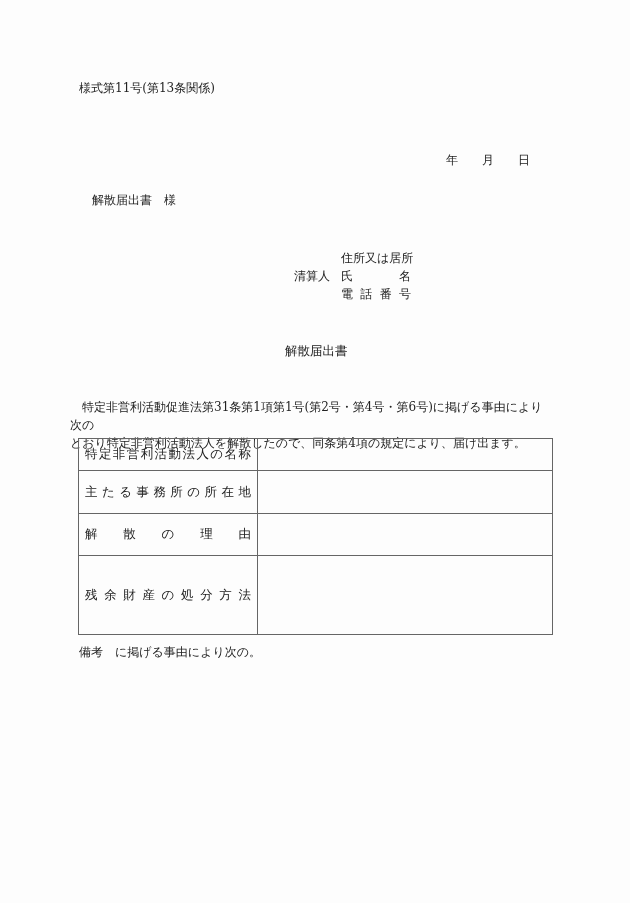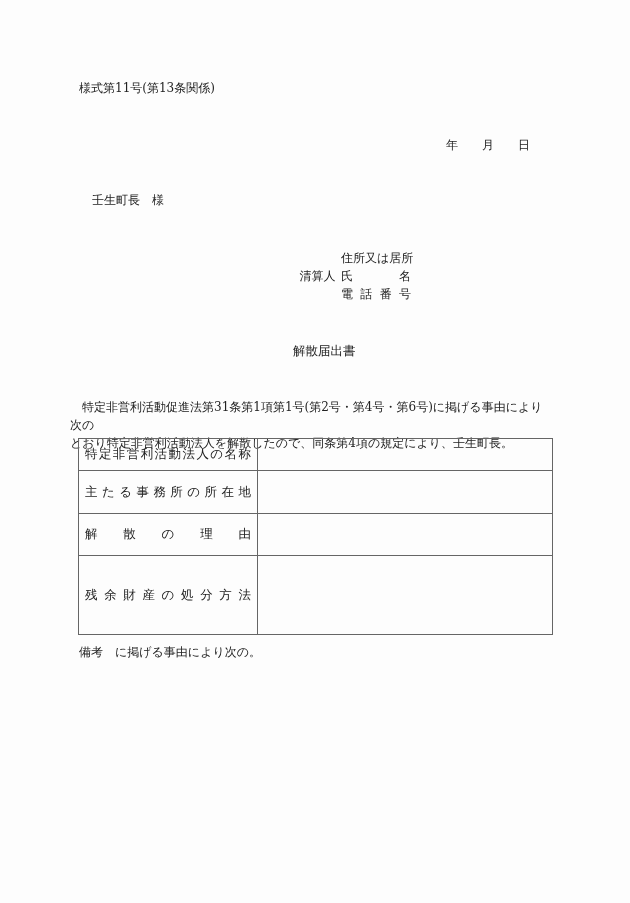--- a/index.html
+++ b/index.html
@@ -6,28 +6,28 @@
     body {
       width: 630px; height: 903px;
       background: #fdfdfd;
       font-family: "DejaVu Serif", "Liberation Serif", serif;
       color: #222;
       position: relative;
       overflow: hidden;
     }
     .abs { position: absolute; white-space: nowrap; font-size: 12px; line-height: 14px; }
     #form-number { left: 79px; top: 81px; }
-    #date-line { left: 446px; top: 138px; }
+    #date-line { left: 446px; top: 153px; }
     #date-line span { display: inline-block; }
     #addressee { left: 92px; top: 193px; }
     #applicant { left: 294px; top: 249px; }
     #applicant .row { display: flex; height: 18px; align-items: center; }
-    #applicant .role { width: 47px; text-align: center; }
+    #applicant .role { width: 47px; }
     #applicant .field { width: 70px; display: flex; justify-content: space-between; }
-    #doc-title { left: 285px; top: 344px; font-size: 12.5px; margin-left: 8px; }
+    #doc-title { left: 285px; top: 344px; font-size: 12.5px; }
     #body-text { left: 70px; top: 398px; width: 480px; white-space: normal; line-height: 18px; }
     #body-text .indent { display: inline-block; width: 12px; }
     table#form-table {
       position: absolute; left: 78px; top: 438px;
       width: 475px; border-collapse: collapse;
       font-size: 12.5px;
     }
     table#form-table td { border: 1px solid #666; padding: 0; }
     table#form-table td.label { width: 166px; padding: 0 6px; }
     .spread { display: flex; justify-content: space-between; }
@@ -35,21 +35,21 @@
   </style>
 </head>
 <body>
 
 <div id="form-number" class="abs">様式第11号(第13条関係)</div>
 
 <div id="date-line" class="abs">
   <span style="width:36px">年</span><span style="width:36px">月</span><span>日</span>
 </div>
 
-<div id="addressee" class="abs">壬生町長　様</div>
+<div id="addressee" class="abs">解散届出書　様</div>
 
 <div id="applicant" class="abs">
   <div class="row">
       <span class="role"></span>
       <span class="field">
         <span>住</span>
         <span>所</span>
         <span>又</span>
         <span>は</span>
         <span>居</span>
@@ -71,21 +71,21 @@
         <span>番</span>
         <span>号</span>
       </span>
     </div>
 </div>
 
 <div id="doc-title" class="abs">解散届出書</div>
 
 <div id="body-text" class="abs">
   <span class="indent"></span><span>特定非営利活動促進法第31条第1項第1号(第2号・第4号・第6号)に掲げる事由により次の</span><br>
-  <span>とおり特定非営利活動法人を解散したので、同条第4項の規定により、壬生町長。</span>
+  <span>とおり特定非営利活動法人を解散したので、同条第4項の規定により、届け出ます。</span>
 </div>
 
 <table id="form-table">
   <tbody id="table-body">
       <tr style="height: 32px;">
         <td class="label">
           <div class="spread">
             <span>特</span>
             <span>定</span>
             <span>非</span>

